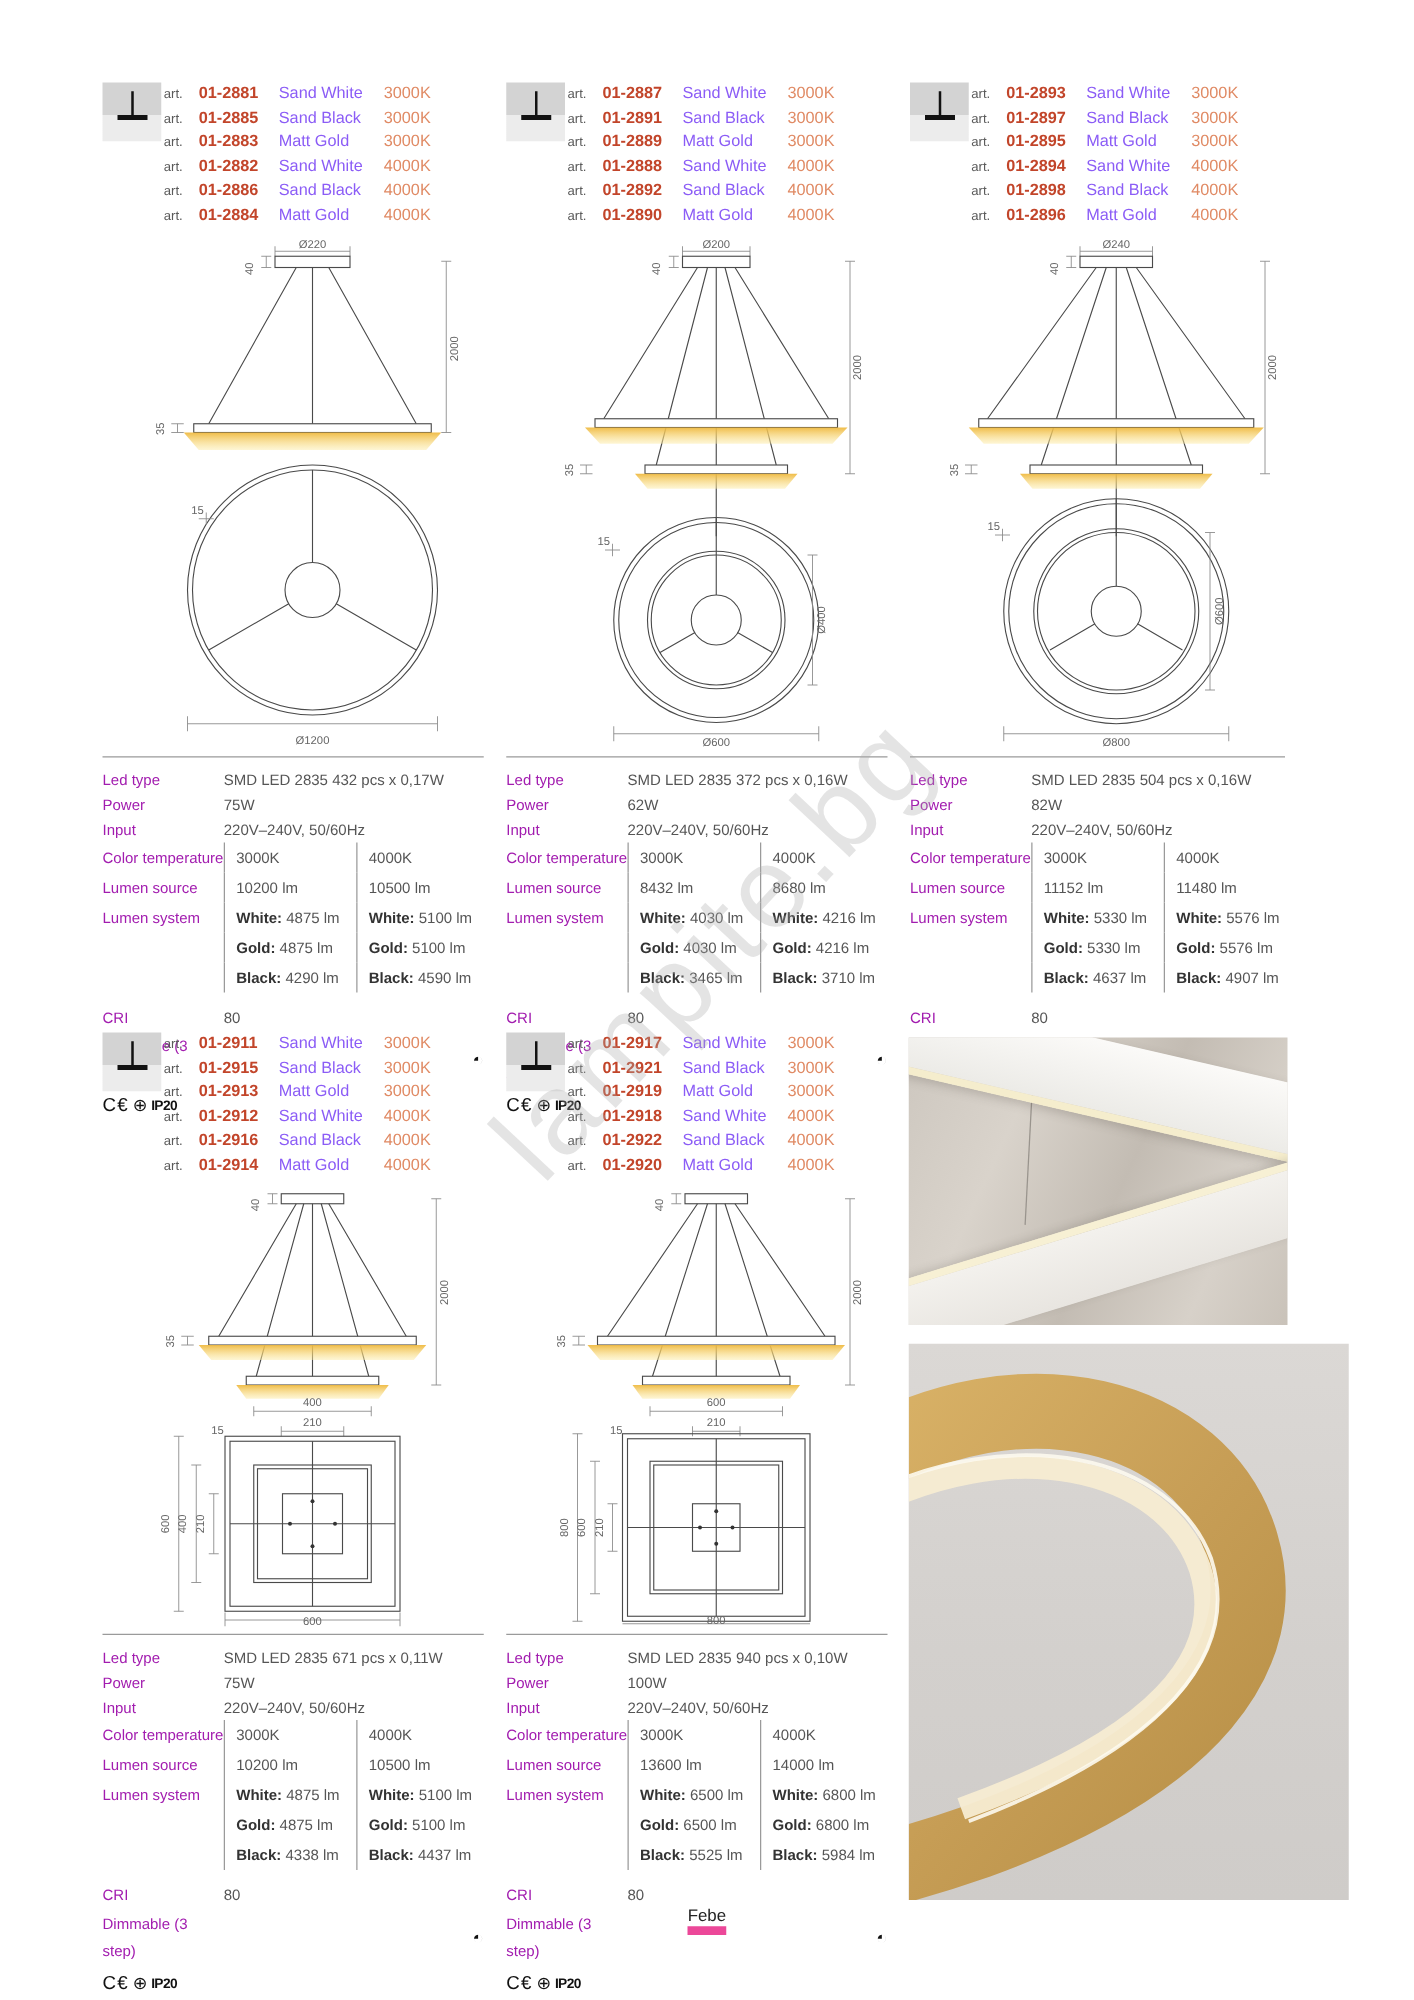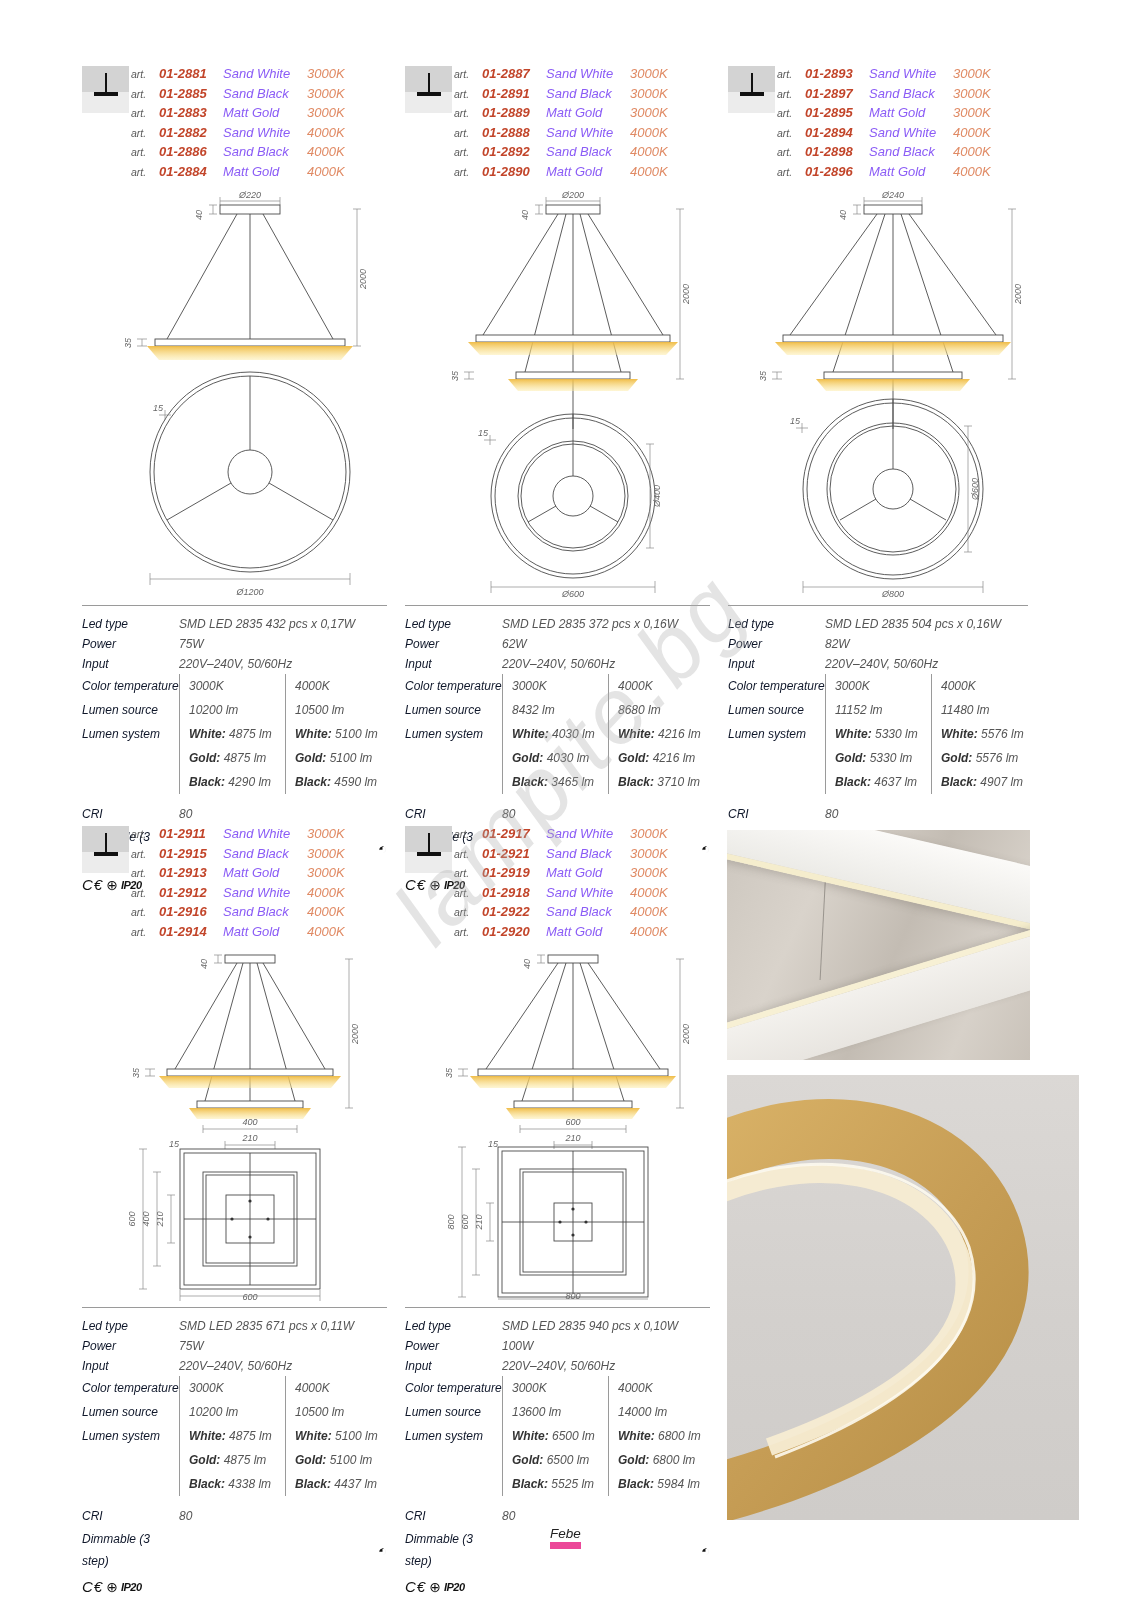--- a/index.html
+++ b/index.html
@@ -1,17 +1,17 @@
 <!DOCTYPE html>
 <html><head>
 <meta charset="utf-8">
 <style>
   html,body{margin:0;padding:0;background:#ffffff;}
   body{font-family:"Liberation Sans","DejaVu Sans",sans-serif;color:#4a4a4a;}
-  .page{position:relative;width:1131px;height:1600px;background:#fff;overflow:hidden;font-style:italic;}
+  .page{position:relative;width:1131px;height:1600px;background:#fff;overflow:hidden;}
 
   
   .cell{position:absolute;width:305px;}
   .cellA{left:82px;top:62px;}  .cellB{left:405px;top:62px;}  .cellC{left:728px;top:62px;width:300px;}
   .cellD{left:82px;top:822px;} .cellE{left:405px;top:822px;}
 
   .prod-head{display:flex;align-items:flex-start;}
   .thumb{width:47px;height:47px;margin:4px 2px 0 0;background:linear-gradient(#d3d3d3 0 55%,#ececec 55% 100%);position:relative;flex:0 0 auto;}
   .thumb .stem{position:absolute;left:50%;top:7px;width:2px;height:20px;background:#111;transform:translateX(-50%);}
   .thumb .bar{position:absolute;left:50%;top:26px;width:24px;height:4px;background:#111;transform:translateX(-50%);}
@@ -25,21 +25,21 @@
   .draw{display:flex;justify-content:center;margin-top:8px;align-items:flex-end;}
   svg{display:block;}
   .ln{stroke:#4a4a4a;stroke-width:.9;fill:none;}
   .lnf{stroke:#4a4a4a;stroke-width:.9;fill:#fff;}
   .dim{stroke:#8a8a8a;stroke-width:.7;fill:none;}
   .dt{font-size:9px;fill:#666;font-family:"Liberation Sans",sans-serif;}
 
   
   .specs{border-top:1px solid #9a9a9a;margin-top:6px;padding-top:8px;font-size:12px;}
   .spec-row{display:grid;grid-template-columns:97px auto;line-height:20px;}
-  .sl{color:#0f172a;}
+  .sl{color:#a21caf;}
   .sv{color:#555;}
   .spec-mid{display:grid;grid-template-columns:97px 106px auto;}
   .mcell{line-height:24px;height:24px;white-space:nowrap;}
   .vcell{border-left:1px solid #9a9a9a;padding-left:9px;}
   .mcell b{color:#333;font-weight:700;}
   .spec-cri{margin-top:10px;}
   .dim-row{display:grid;grid-template-columns:97px auto;align-items:center;margin-top:2px;line-height:22px;}
   .dim-icon{display:inline-block;transform:scaleX(-1);font-size:15px;color:#111;line-height:1;}
   .certs{display:flex;align-items:center;gap:2px;margin-top:6px;color:#111;}
   .ce{font-size:15px;letter-spacing:1px;}

